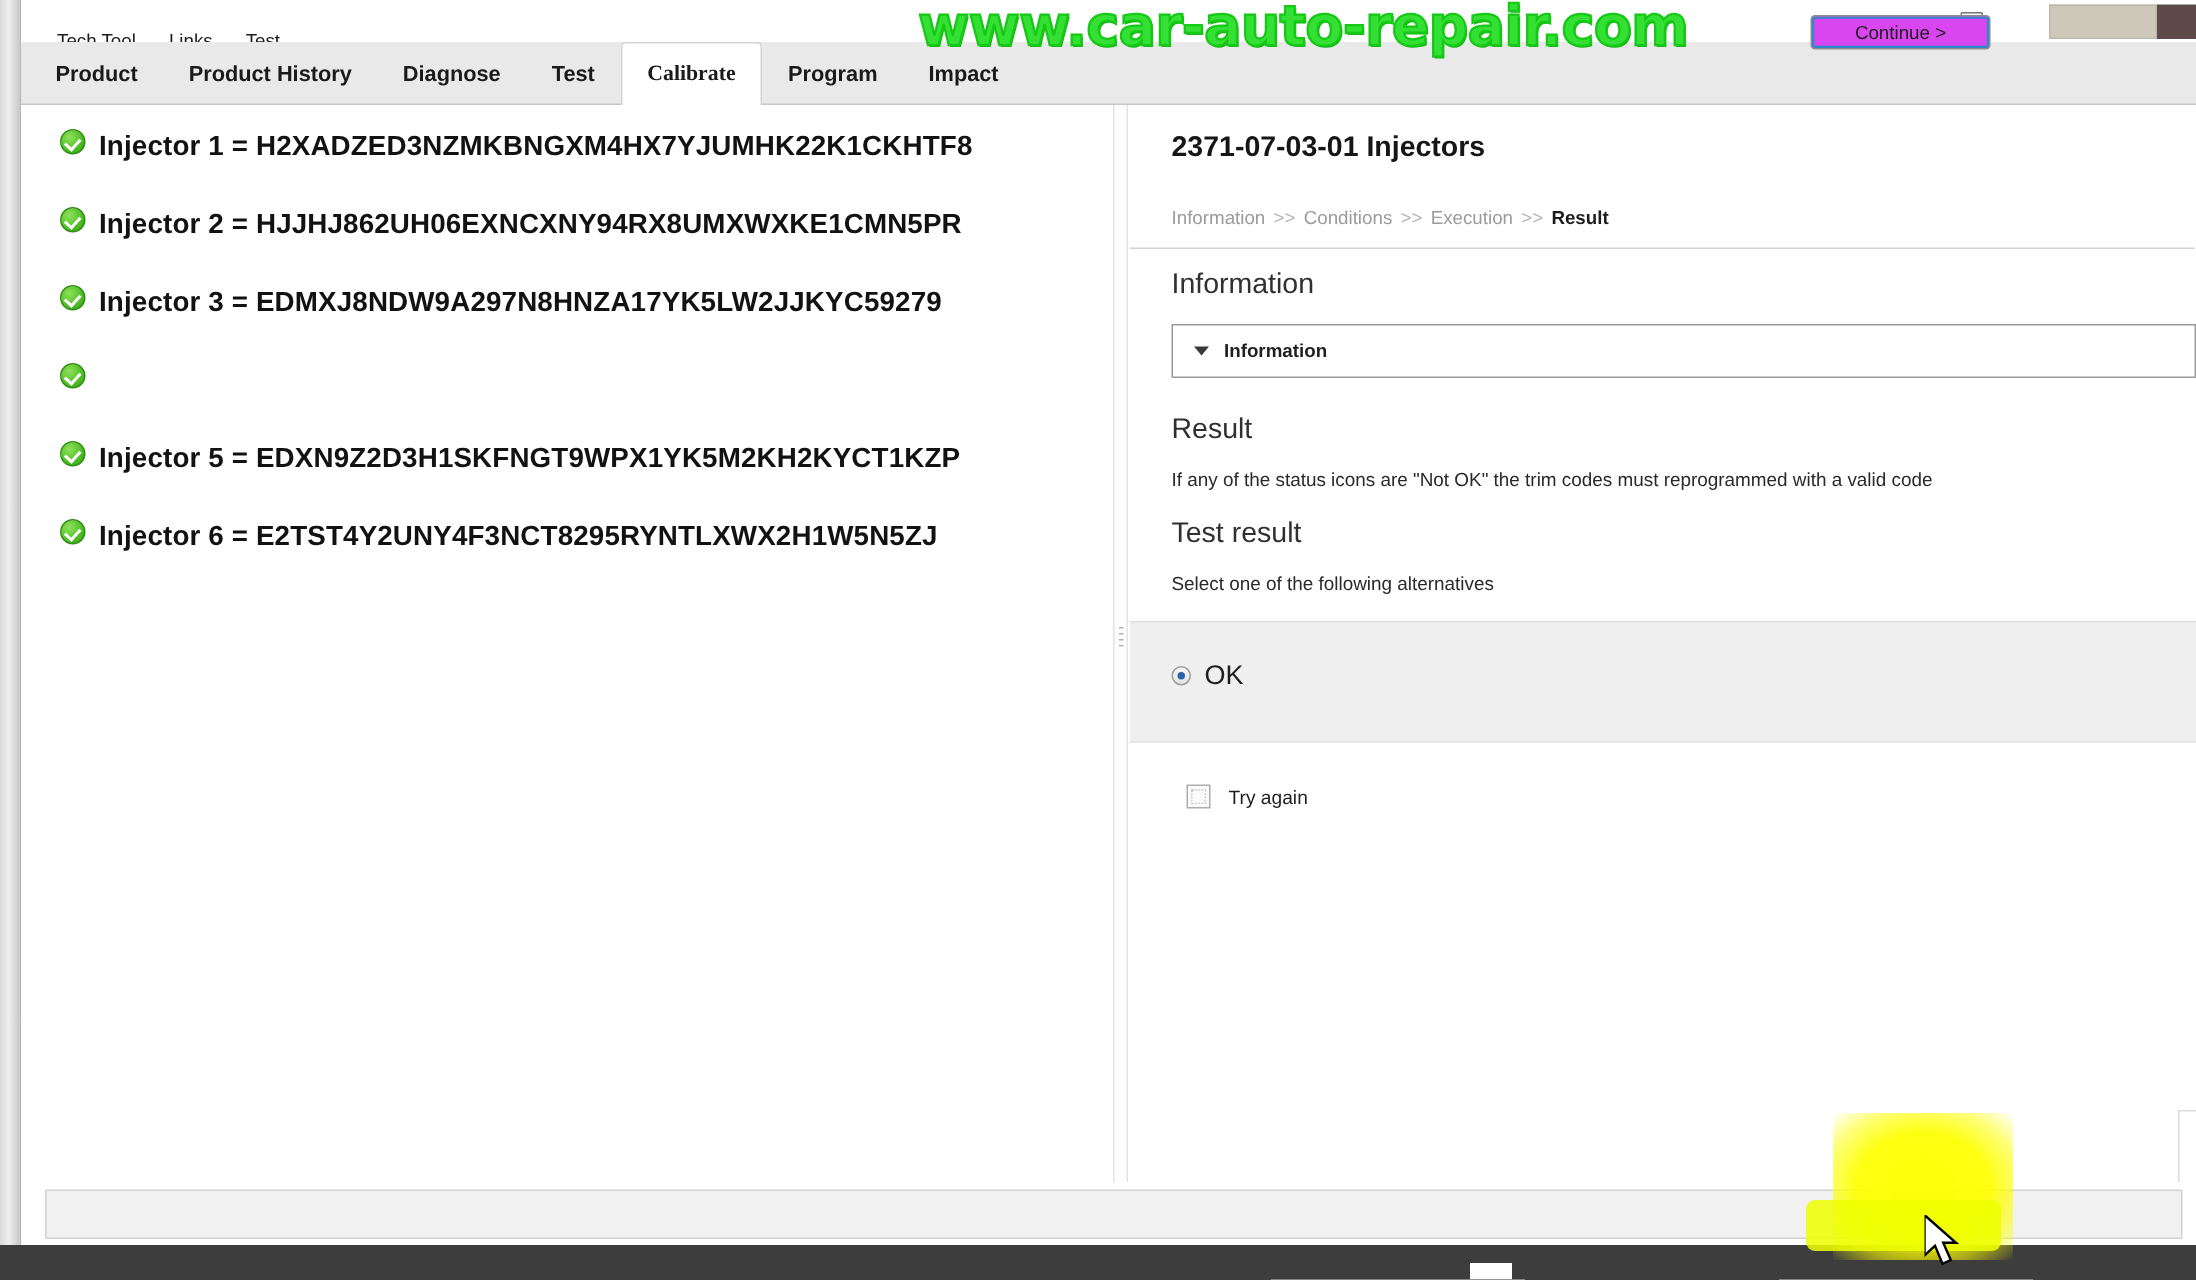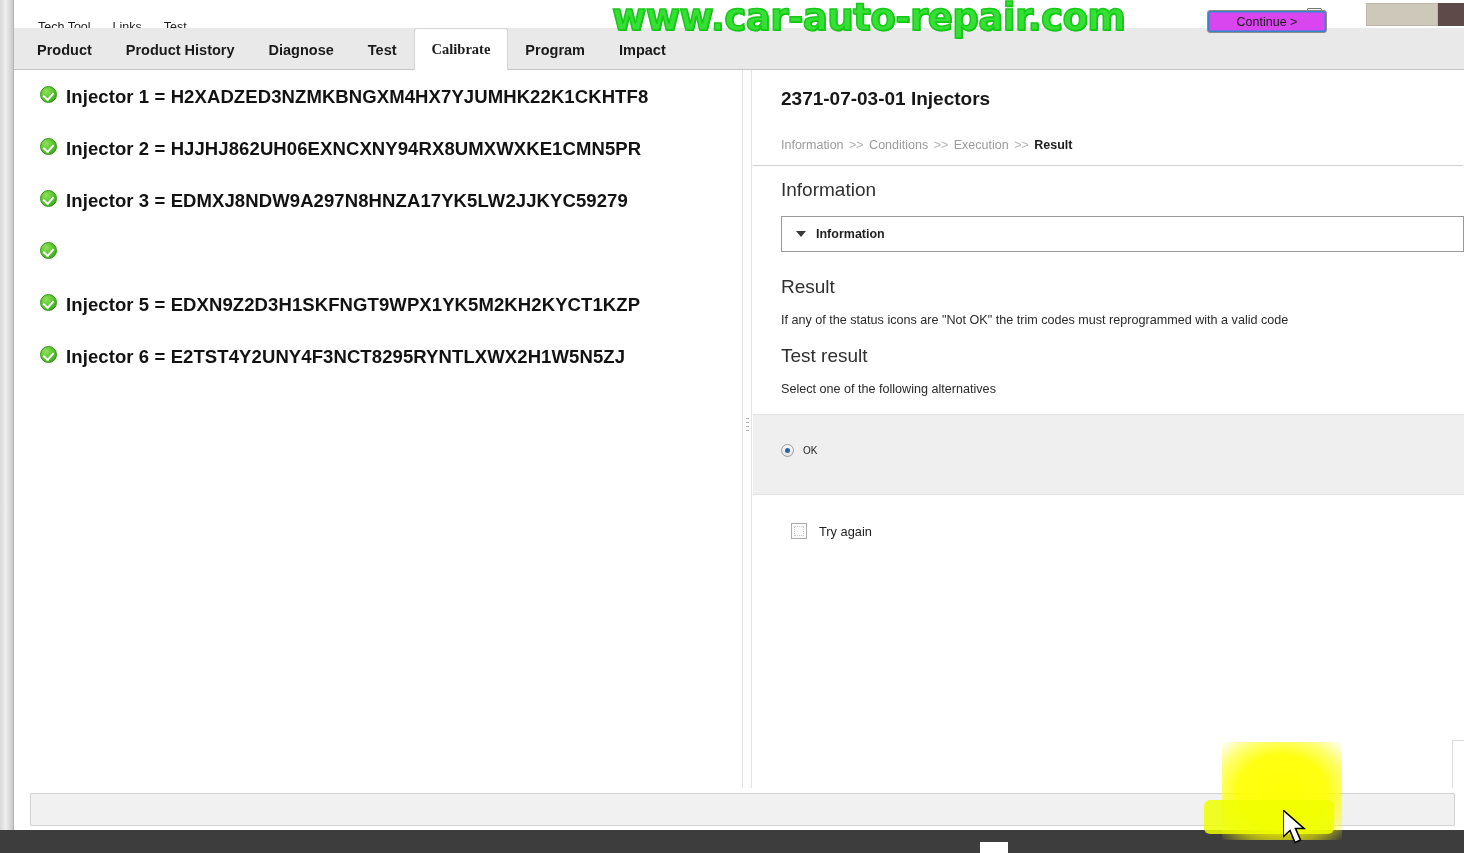--- a/index.html
+++ b/index.html
@@ -338,21 +338,21 @@
   }
   .radio.checked::after {
     content: "";
     position: absolute;
     left: 3px; top: 3px;
     width: 5px; height: 5px;
     border-radius: 50%;
     background: #2a63a4;
   }
   .radio-label {
-    font-size: 10px;
+    font-size: 18px;
     color: #1e1e1e;
   }
 
   .tryagain-row {
     display: flex;
     align-items: flex-end;
     padding-top: 28px;
     padding-left: 10px;
   }
   .checkbox {

